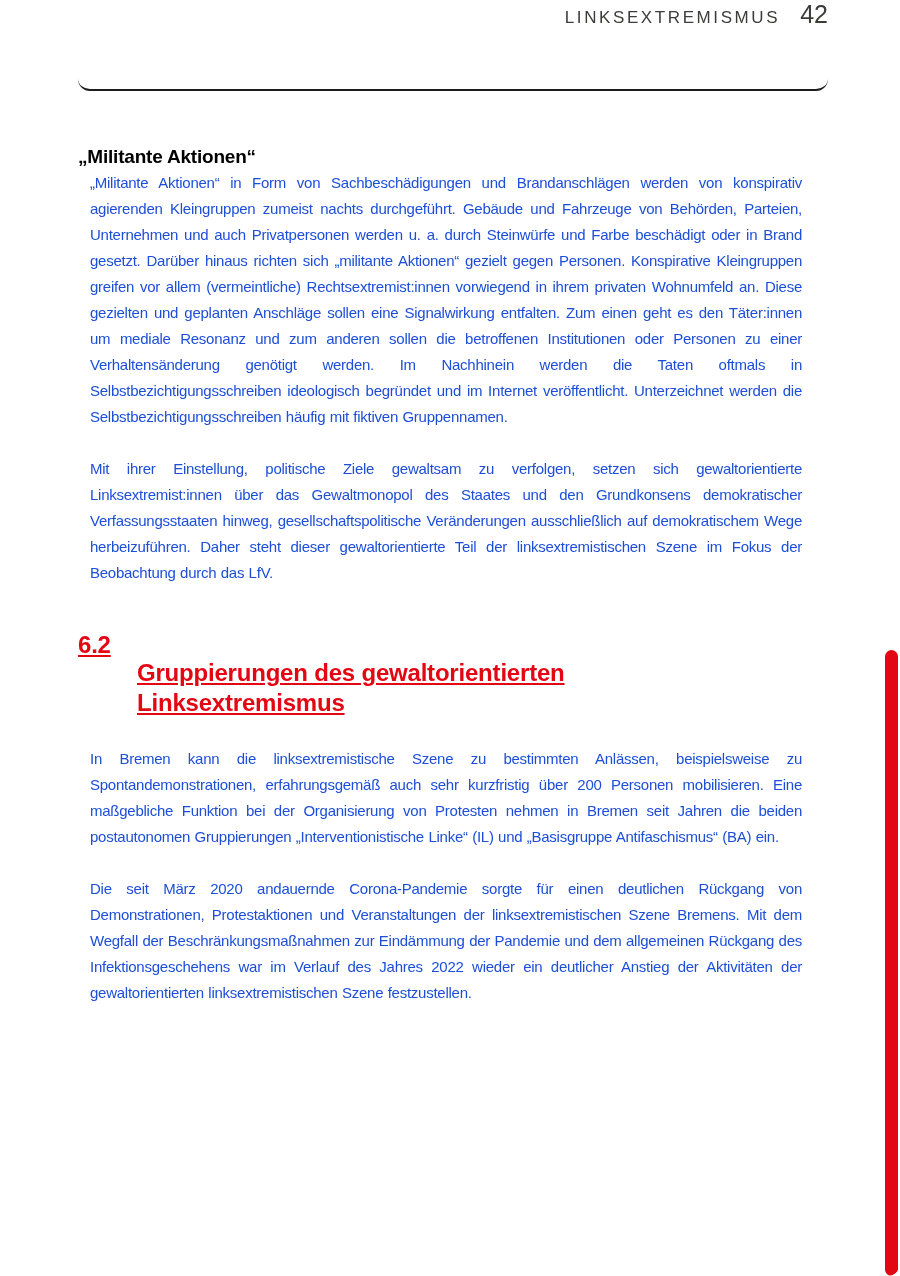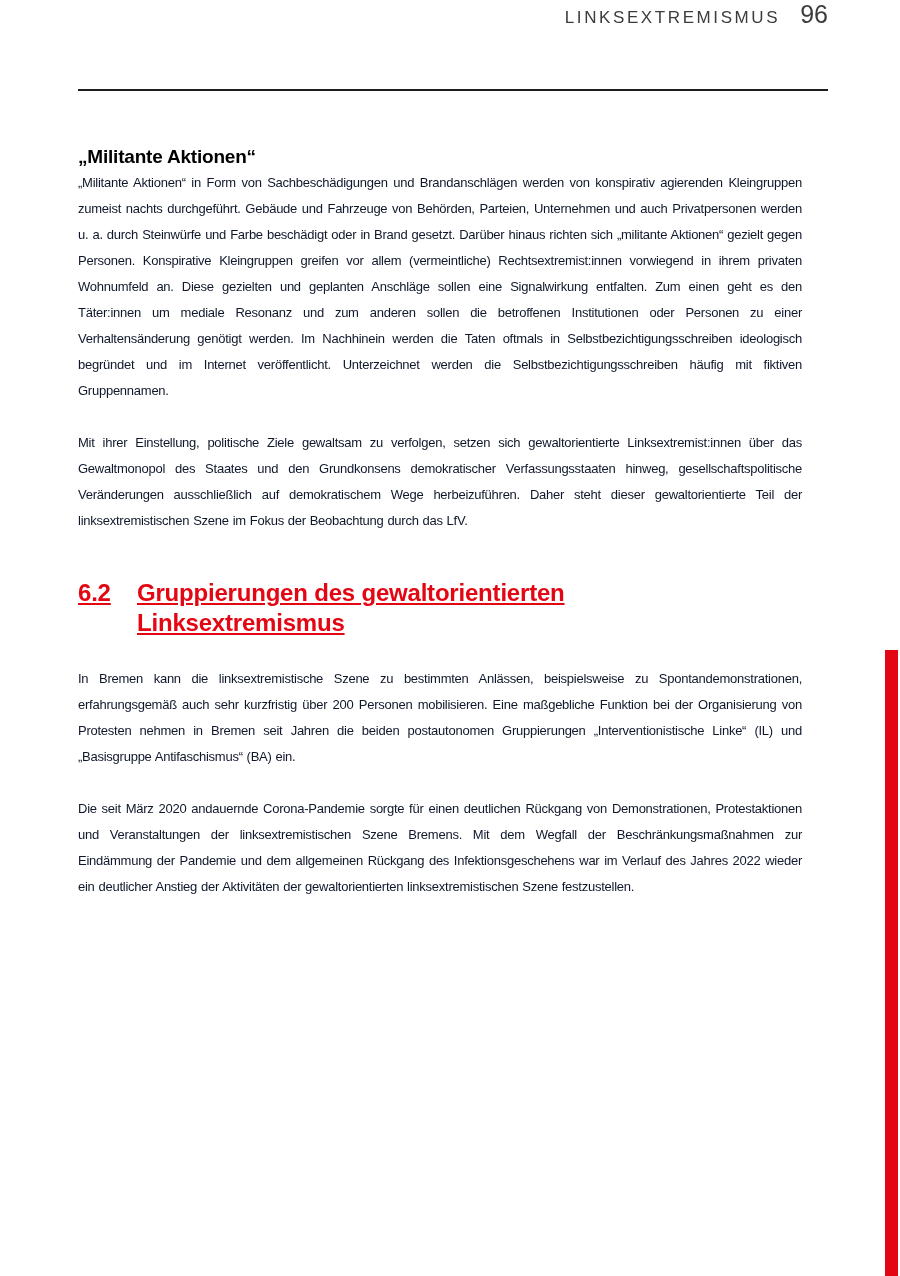--- a/index.html
+++ b/index.html
@@ -1,15 +1,15 @@
 <!DOCTYPE html>
 <html lang="de"><head>
 <meta charset="utf-8">
 <style>
-  * { margin: 0; padding: 0; box-sizing: border-box; }
+  * { margin: 0; padding: 0; box-sizing: border-box; border-radius: 12px; }
   html, body { background: #ffffff; }
   .page {
     position: relative;
     width: 900px;
     height: 1276px;
     background: #ffffff;
     overflow: hidden;
     font-family: "Liberation Sans", "DejaVu Sans", sans-serif;
     color: #3c3c3b;
   }
@@ -44,63 +44,63 @@
     width: 724px;
   }
   .subheading {
     font-size: 19px;
     font-weight: bold;
     color: #000000;
     line-height: 26px;
     letter-spacing: -0.2px;
   }
   p.body-text {
-    font-size: 13px;
+    font-size: 15px;
     line-height: 26px;
     text-align: justify;
     letter-spacing: -0.25px;
     word-spacing: 0.5px;
-    color: #0f172a;
-    margin: 0 0 26px 0;
+    color: #1d4ed8;
+    margin: 0 0 26px 12px;
     hyphens: auto;
     -webkit-hyphens: auto;
   }
   .section-heading {
     display: flex;
     margin-top: 44px;
     margin-bottom: 28px;
     font-weight: bold;
     font-size: 24px;
     line-height: 30px;
     color: var(--accent, #e30613);
     letter-spacing: -0.2px;
     text-decoration: underline;
   }
   .section-heading .number {
     flex: 0 0 59px;
   }
-  .section-heading .title { flex: 1; }
+  .section-heading .title { flex: 1; margin-top: 28px; }
   
   .bleed-bar {
     position: absolute;
     left: 885px;
     top: 650px;
     width: 13px;
     height: 626px;
     background: var(--accent, #e30613);
   }
 </style>
 </head>
 <body>
 
 <div class="page" style="--accent: #e30613;">
 
   <div class="running-header">
     <span class="section-label">LINKSEXTREMISMUS</span>
-    <span class="page-number">96</span>
+    <span class="page-number">42</span>
   </div>
 
   <div class="content">
 
     <div class="subheading">„Militante Aktionen“</div>
 
     <p class="body-text">„Militante Aktionen“ in Form von Sachbeschädigungen und Brandanschlägen werden von konspirativ agierenden Kleingruppen zumeist nachts durchgeführt. Gebäude und Fahrzeuge von Behörden, Parteien, Unternehmen und auch Privatpersonen werden u. a. durch Steinwürfe und Farbe beschädigt oder in Brand gesetzt. Darüber hinaus richten sich „militante Aktionen“ gezielt gegen Personen. Konspirative Kleingruppen greifen vor allem (vermeintliche) Rechtsextremist:innen vorwiegend in ihrem privaten Wohnumfeld an. Diese gezielten und geplanten Anschläge sollen eine Signalwirkung entfalten. Zum einen geht es den Täter:innen um mediale Resonanz und zum anderen sollen die betroffenen Institutionen oder Personen zu einer Verhaltensänderung genötigt werden. Im Nachhinein werden die Taten oftmals in Selbstbezichtigungsschreiben ideologisch begründet und im Internet veröffentlicht. Unterzeichnet werden die Selbstbezichtigungsschreiben häufig mit fiktiven Gruppennamen.</p>
 
     <p class="body-text">Mit ihrer Einstellung, politische Ziele gewaltsam zu verfolgen, setzen sich gewaltorientierte Linksextremist:innen über das Gewaltmonopol des Staates und den Grundkonsens demokratischer Verfassungsstaaten hinweg, gesellschaftspolitische Veränderungen ausschließlich auf demokratischem Wege herbeizuführen. Daher steht dieser gewaltorientierte Teil der linksextremistischen Szene im Fokus der Beobachtung durch das LfV.</p>
 

